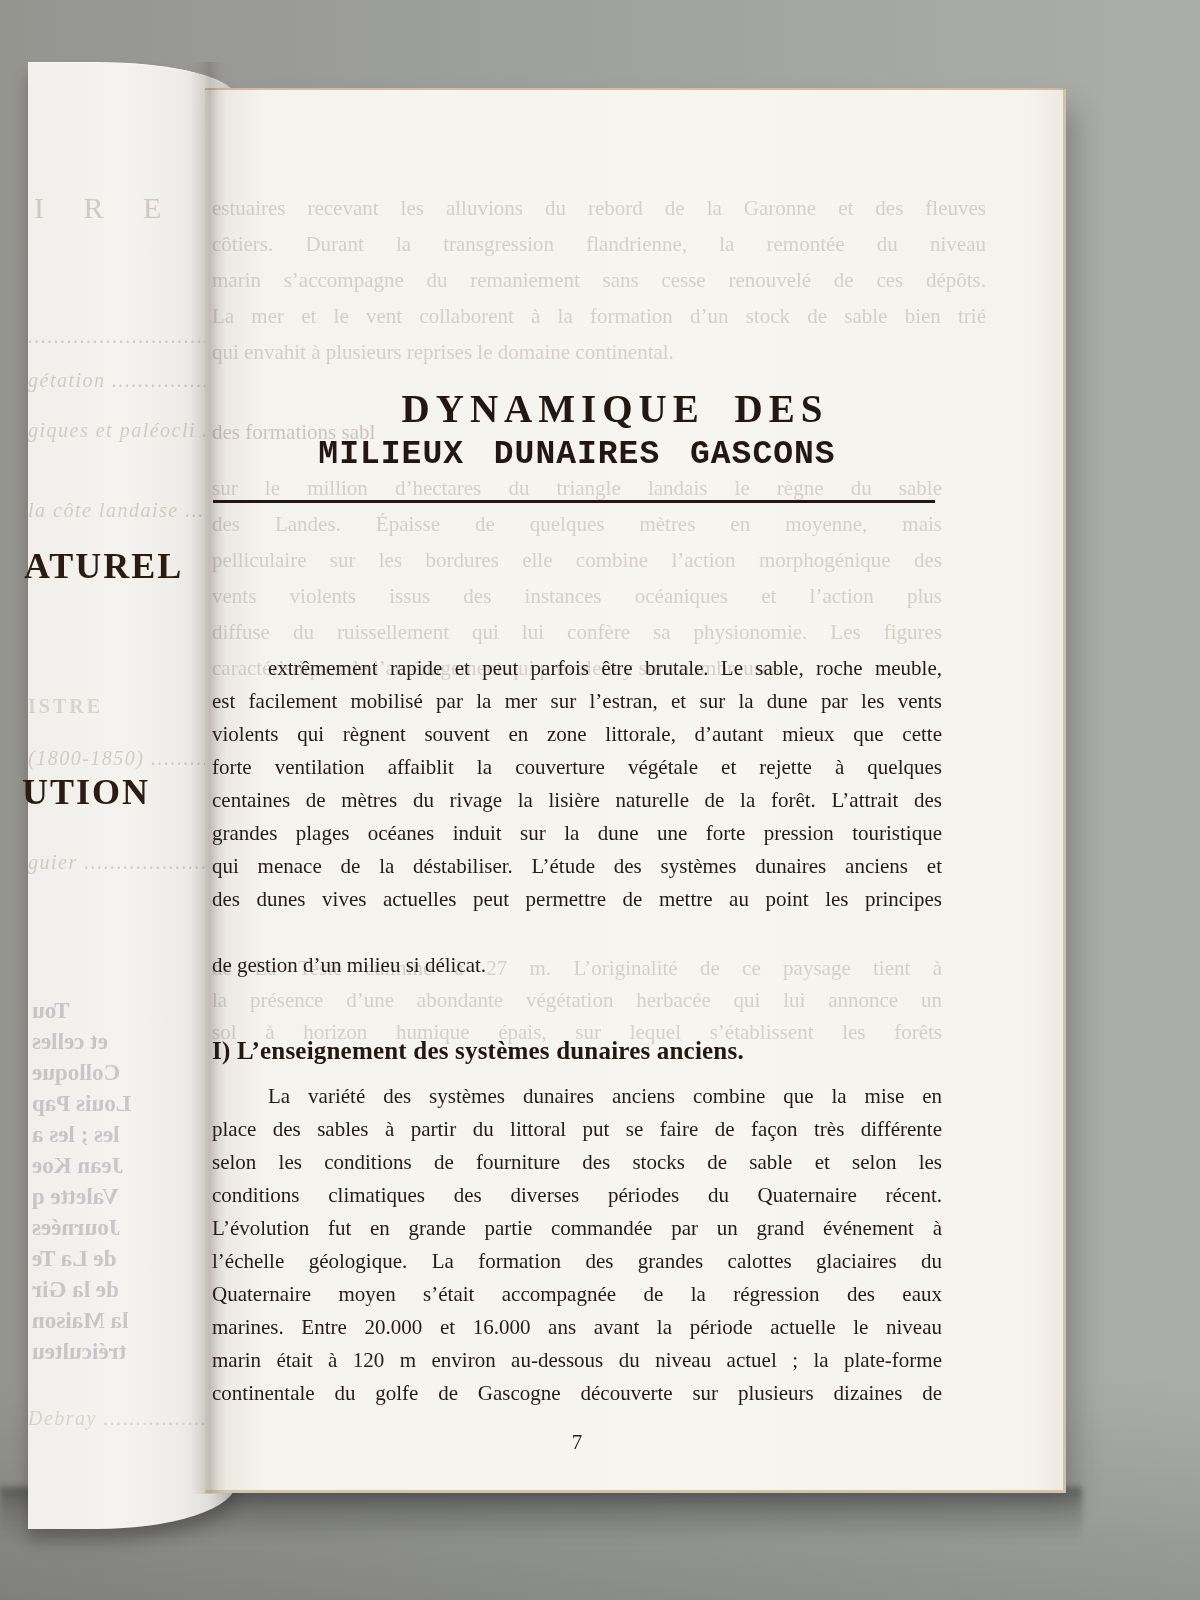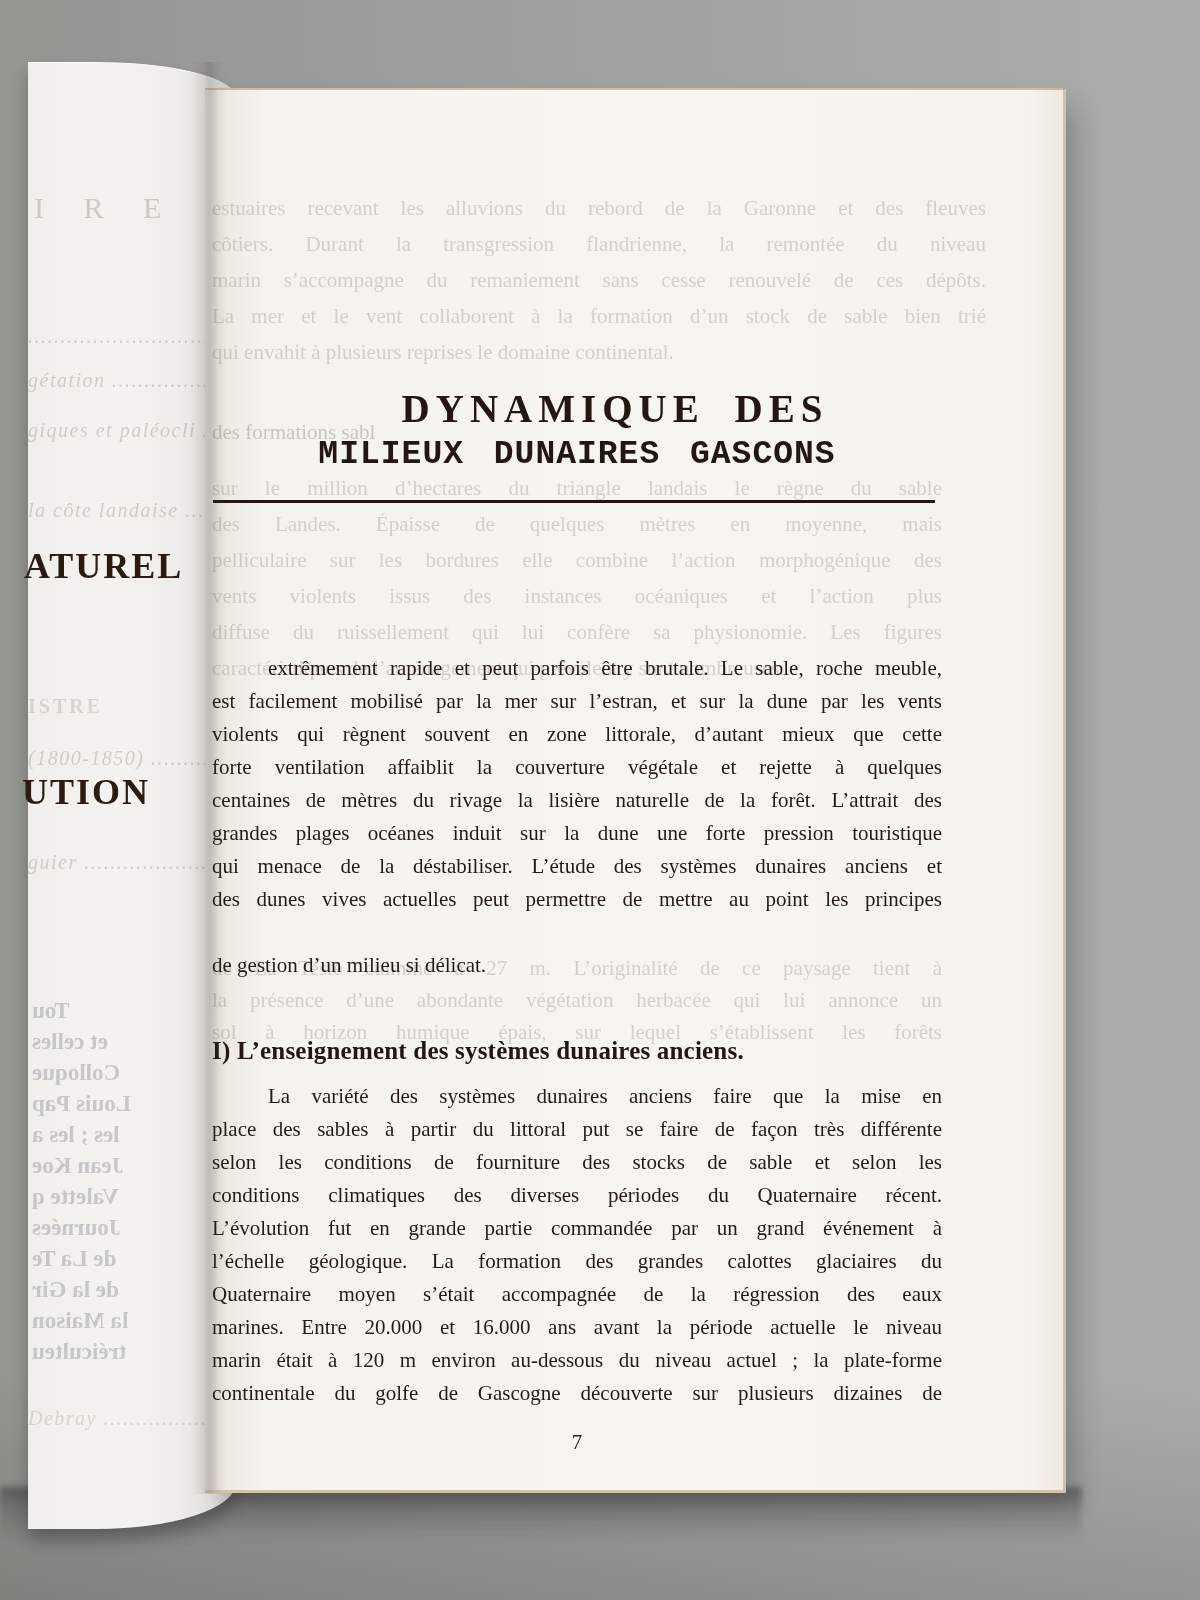--- a/index.html
+++ b/index.html
@@ -185,21 +185,21 @@
       <div class="pline">centaines de mètres du rivage la lisière naturelle de la forêt. L’attrait des</div>
       <div class="pline">grandes plages océanes induit sur la dune une forte pression touristique</div>
       <div class="pline">qui menace de la déstabiliser. L’étude des systèmes dunaires anciens et</div>
       <div class="pline">des dunes vives actuelles peut permettre de mettre au point les principes</div>
     </div>
   <div class="col p1-last">de gestion d’un milieu si délicat.</div>
 
   <div class="col heading">I) L’enseignement des systèmes dunaires anciens.</div>
 
   <div class="col para p2">
-      <div class="pline">La variété des systèmes dunaires anciens faire que la mise en</div>
+      <div class="pline">La variété des systèmes dunaires anciens combine que la mise en</div>
       <div class="pline">place des sables à partir du littoral put se faire de façon très différente</div>
       <div class="pline">selon les conditions de fourniture des stocks de sable et selon les</div>
       <div class="pline">conditions climatiques des diverses périodes du Quaternaire récent.</div>
       <div class="pline">L’évolution fut en grande partie commandée par un grand événement à</div>
       <div class="pline">l’échelle géologique. La formation des grandes calottes glaciaires du</div>
       <div class="pline">Quaternaire moyen s’était accompagnée de la régression des eaux</div>
       <div class="pline">marines. Entre 20.000 et 16.000 ans avant la période actuelle le niveau</div>
       <div class="pline">marin était à 120 m environ au-dessous du niveau actuel ; la plate-forme</div>
       <div class="pline">continentale du golfe de Gascogne découverte sur plusieurs dizaines de</div>
     </div>

